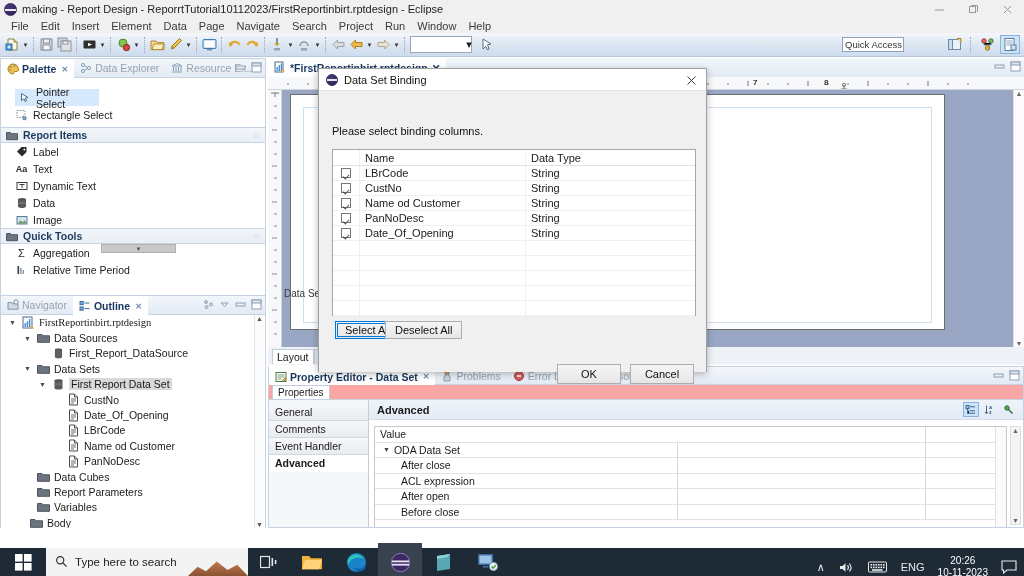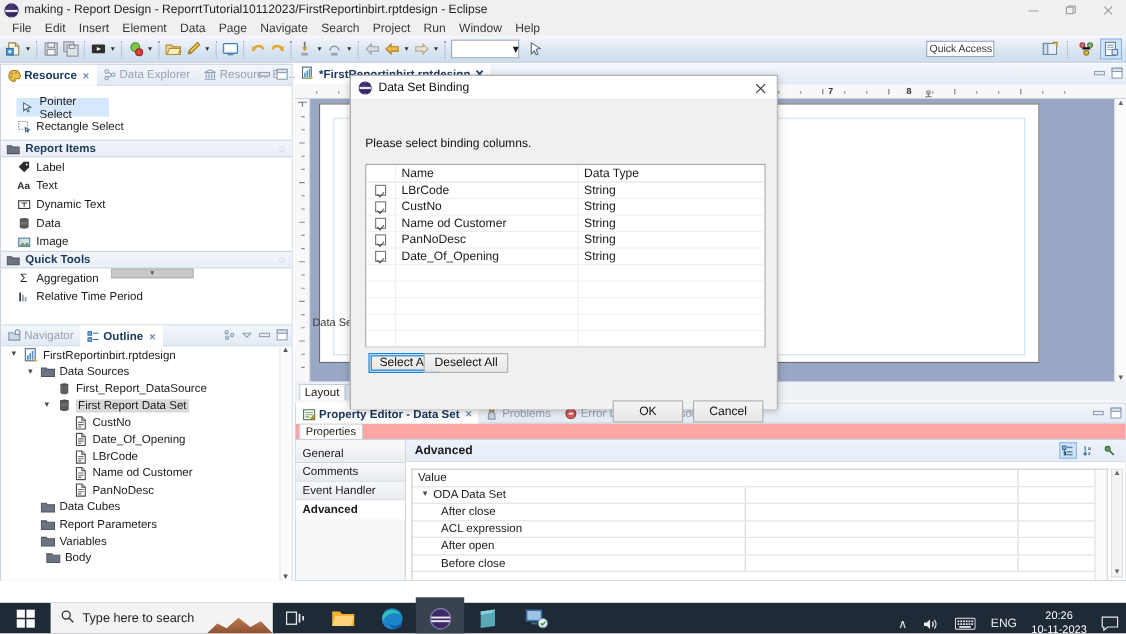--- a/index.html
+++ b/index.html
@@ -621,21 +621,21 @@
     <div class="view-tabs">
       <div class="vtab active">
         <span class="vi">
           <svg width="12" height="12" viewBox="0 0 12 12">
               <path d="M6 1a5 5 0 1 0 0 10c1 0 1-.6.6-1.1-.5-.6 0-1.3.7-1.3H9a2.5 2.5 0 0 0 2-4.1A5 5 0 0 0 6 1z" fill="#f2c14a" stroke="#a8811f"></path>
               <circle cx="4" cy="4" r="0.9" fill="#d35d5d"></circle>
               <circle cx="7.5" cy="3.2" r="0.9" fill="#5a9bd4"></circle>
               <circle cx="3.2" cy="7" r="0.9" fill="#6ab04c"></circle>
             </svg>
         </span>
-        <span>Resource</span>
+        <span>Palette</span>
         <span class="xclose">✕</span>
       </div>
       <div class="vtab">
         <span class="vi">
           <svg width="12" height="12" viewBox="0 0 12 12">
               <circle cx="3" cy="3" r="1.6" fill="none" stroke="#8aa0b6"></circle>
               <circle cx="3" cy="9" r="1.6" fill="none" stroke="#8aa0b6"></circle>
               <circle cx="9" cy="6" r="1.6" fill="none" stroke="#8aa0b6"></circle>
               <path d="M4.4 3.7L7.6 5.4M4.4 8.3L7.6 6.6" stroke="#8aa0b6"></path>
             </svg>
@@ -806,21 +806,21 @@
         <div class="vc">
           <svg width="11" height="11" viewBox="0 0 11 11">
               <rect x="1" y="1" width="9" height="9" fill="#fff" stroke="#8fa0b4"></rect>
               <rect x="1" y="1" width="9" height="3" fill="#dbe4ef" stroke="#8fa0b4"></rect>
             </svg>
         </div>
       </div>
     </div>
     <div class="out-body">
       <div id="outline-rows">
-          <div class="tree-row" style="padding-left: 6px;">
+          <div class="tree-row" style="padding-left: 6px; font-family: Liberation Serif, serif;">
             <span class="twisty">▼</span>
             <span class="tr-ico">
               <svg width="13" height="13" viewBox="0 0 13 13">
                 <rect x="1" y="1" width="9" height="11" fill="#fff" stroke="#4a6a88"></rect>
                 <rect x="2.5" y="7" width="1.5" height="4" fill="#4f8fd0"></rect>
                 <rect x="4.7" y="5" width="1.5" height="6" fill="#4f8fd0"></rect>
                 <rect x="6.9" y="3" width="1.5" height="8" fill="#4f8fd0"></rect>
                 <path d="M9 9l3.5 3.5H9z" fill="#f0a830"></path>
               </svg>
             </span>
@@ -838,20 +838,29 @@
           <div class="tree-row" style="padding-left: 36px;">
             <span class="twisty"></span>
             <span class="tr-ico">
               <svg width="13" height="13" viewBox="0 0 13 13">
                 <ellipse cx="6.5" cy="2.8" rx="3.6" ry="1.4" fill="#4a4a4a"></ellipse>
                 <path d="M2.9 2.8v7.2c0 .8 1.6 1.4 3.6 1.4s3.6-.6 3.6-1.4V2.8" fill="#5f5f5f"></path>
               </svg>
             </span>
             <span class="tr-label">First_Report_DataSource</span>
           </div>
+          <div class="tree-row" style="padding-left: 21px;">
+            <span class="twisty">▼</span>
+            <span class="tr-ico">
+              <svg width="13" height="12" viewBox="0 0 13 12">
+                <path d="M0.5 2.5h4.5l1 1.3h6.5v6.5h-12z" fill="#6b7480" stroke="#4e555e"></path>
+              </svg>
+            </span>
+            <span class="tr-label">Data Sets</span>
+          </div>
           <div class="tree-row sel" style="padding-left: 36px;">
             <span class="twisty">▼</span>
             <span class="tr-ico">
               <svg width="13" height="13" viewBox="0 0 13 13">
                 <ellipse cx="6.5" cy="2.6" rx="4" ry="1.4" fill="#4a4a4a"></ellipse>
                 <path d="M2.5 2.6v7.6c0 .8 1.8 1.4 4 1.4s4-.6 4-1.4V2.6" fill="#5a5a5a"></path>
                 <ellipse cx="6.5" cy="6.2" rx="4" ry="1.3" fill="#6d6d6d"></ellipse>
               </svg>
             </span>
             <span class="tr-label">First Report Data Set</span>
@@ -931,21 +940,21 @@
           </div>
           <div class="tree-row" style="padding-left: 21px;">
             <span class="twisty"></span>
             <span class="tr-ico">
               <svg width="13" height="12" viewBox="0 0 13 12">
                 <path d="M0.5 2.5h4.5l1 1.3h6.5v6.5h-12z" fill="#6b7480" stroke="#4e555e"></path>
               </svg>
             </span>
             <span class="tr-label">Variables</span>
           </div>
-          <div class="tree-row" style="padding-left: 26px;">
+          <div class="tree-row" style="padding-left: 14px;">
             <span class="twisty"></span>
             <span class="tr-ico">
               <svg width="13" height="12" viewBox="0 0 13 12">
                 <path d="M0.5 2.5h4.5l1 1.3h6.5v6.5h-12z" fill="#6b7480" stroke="#4e555e"></path>
               </svg>
             </span>
             <span class="tr-label">Body</span>
           </div>
         </div>
       <div class="out-scroll">

